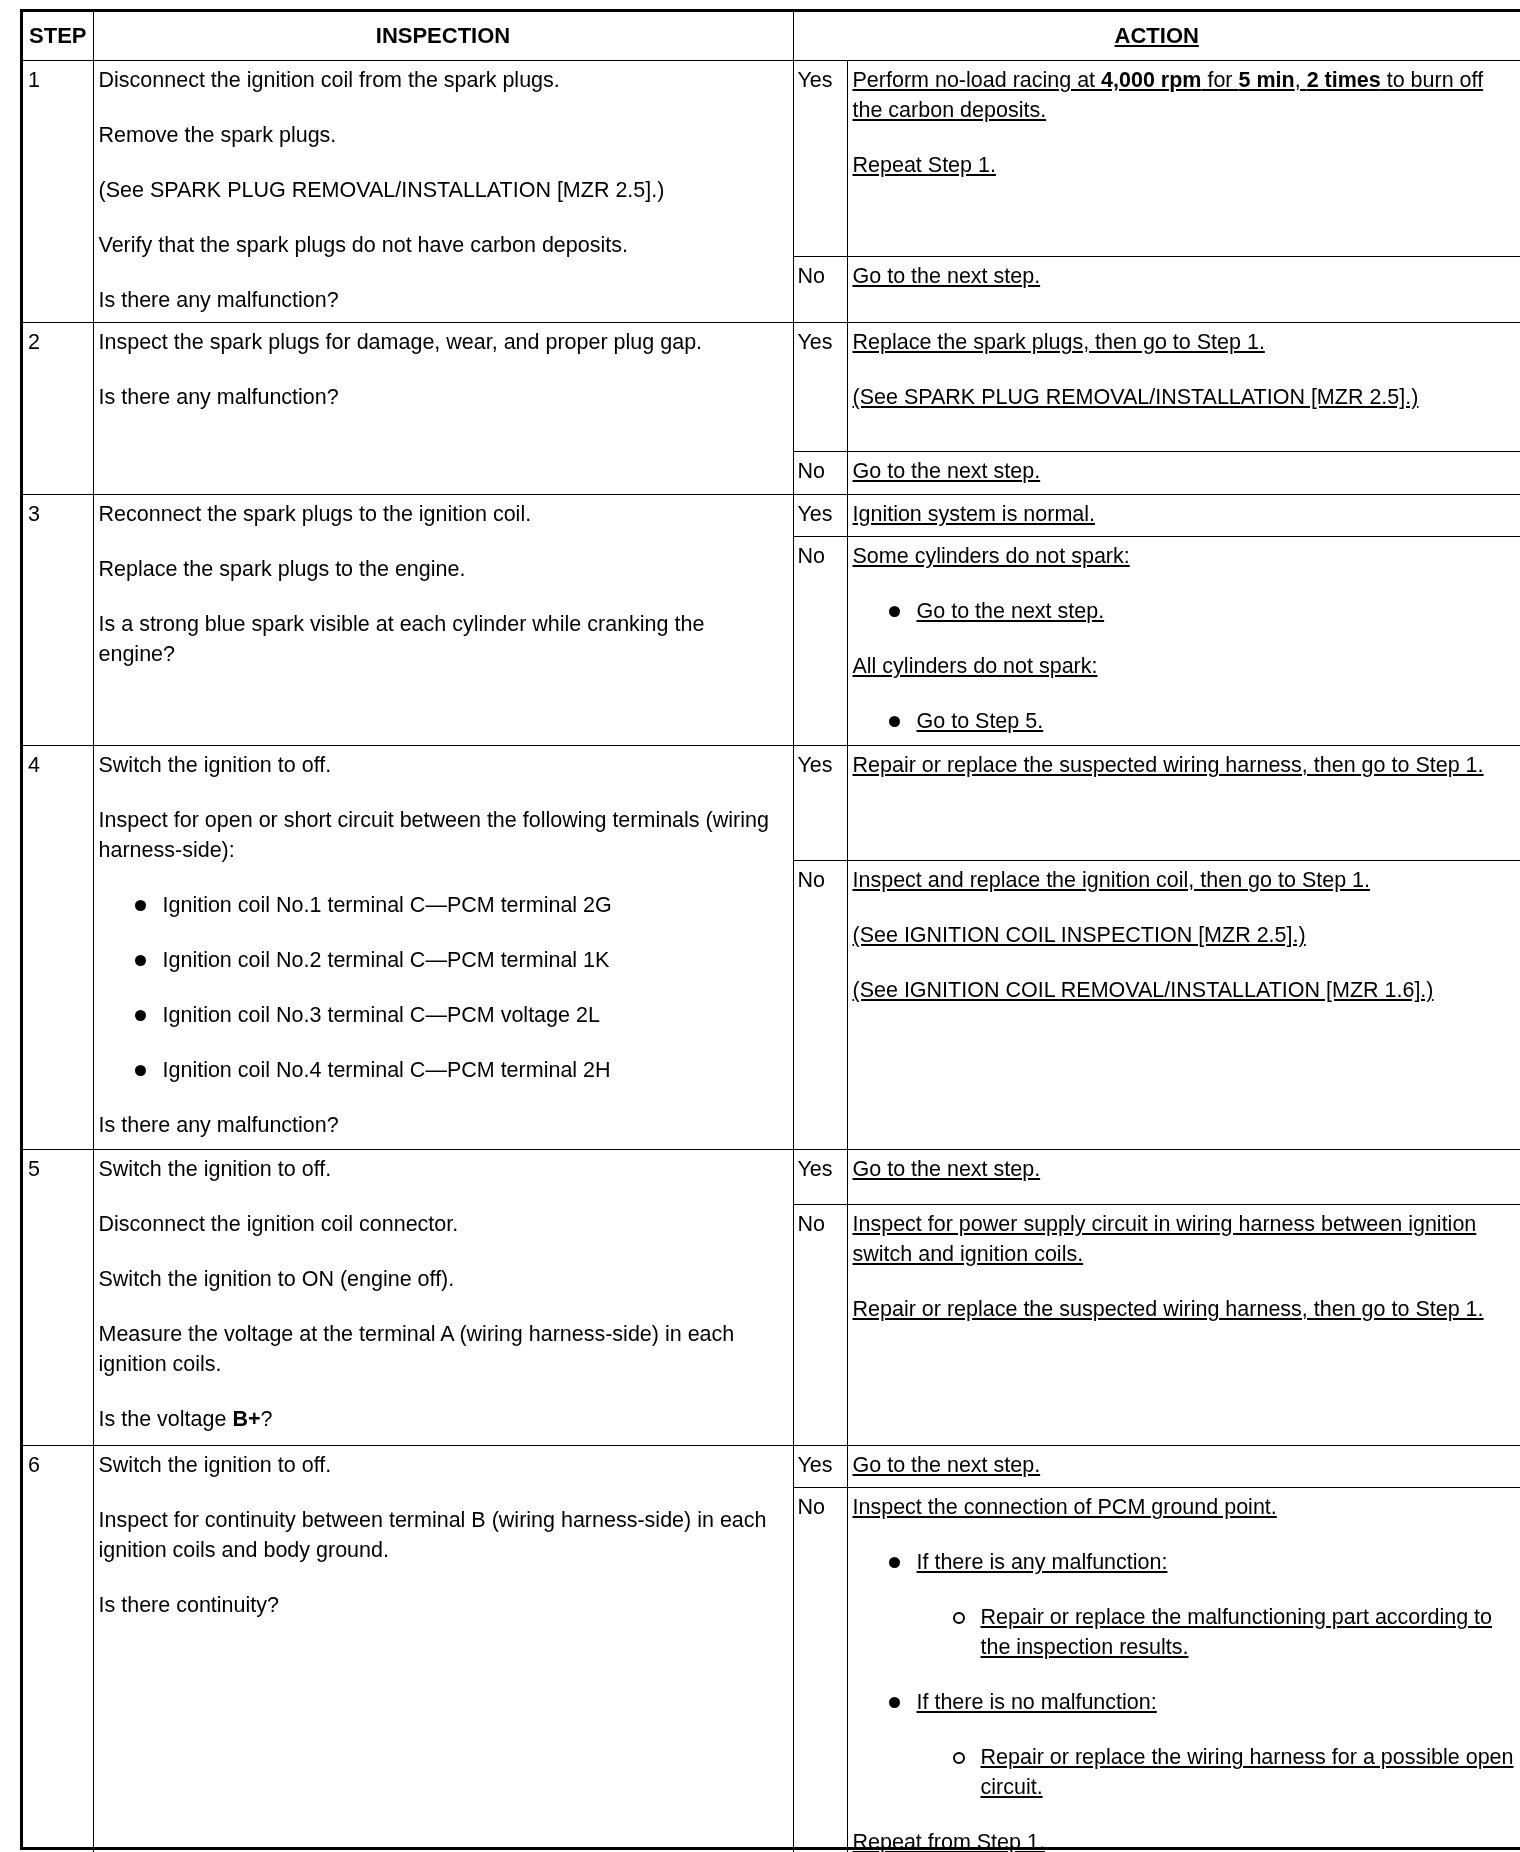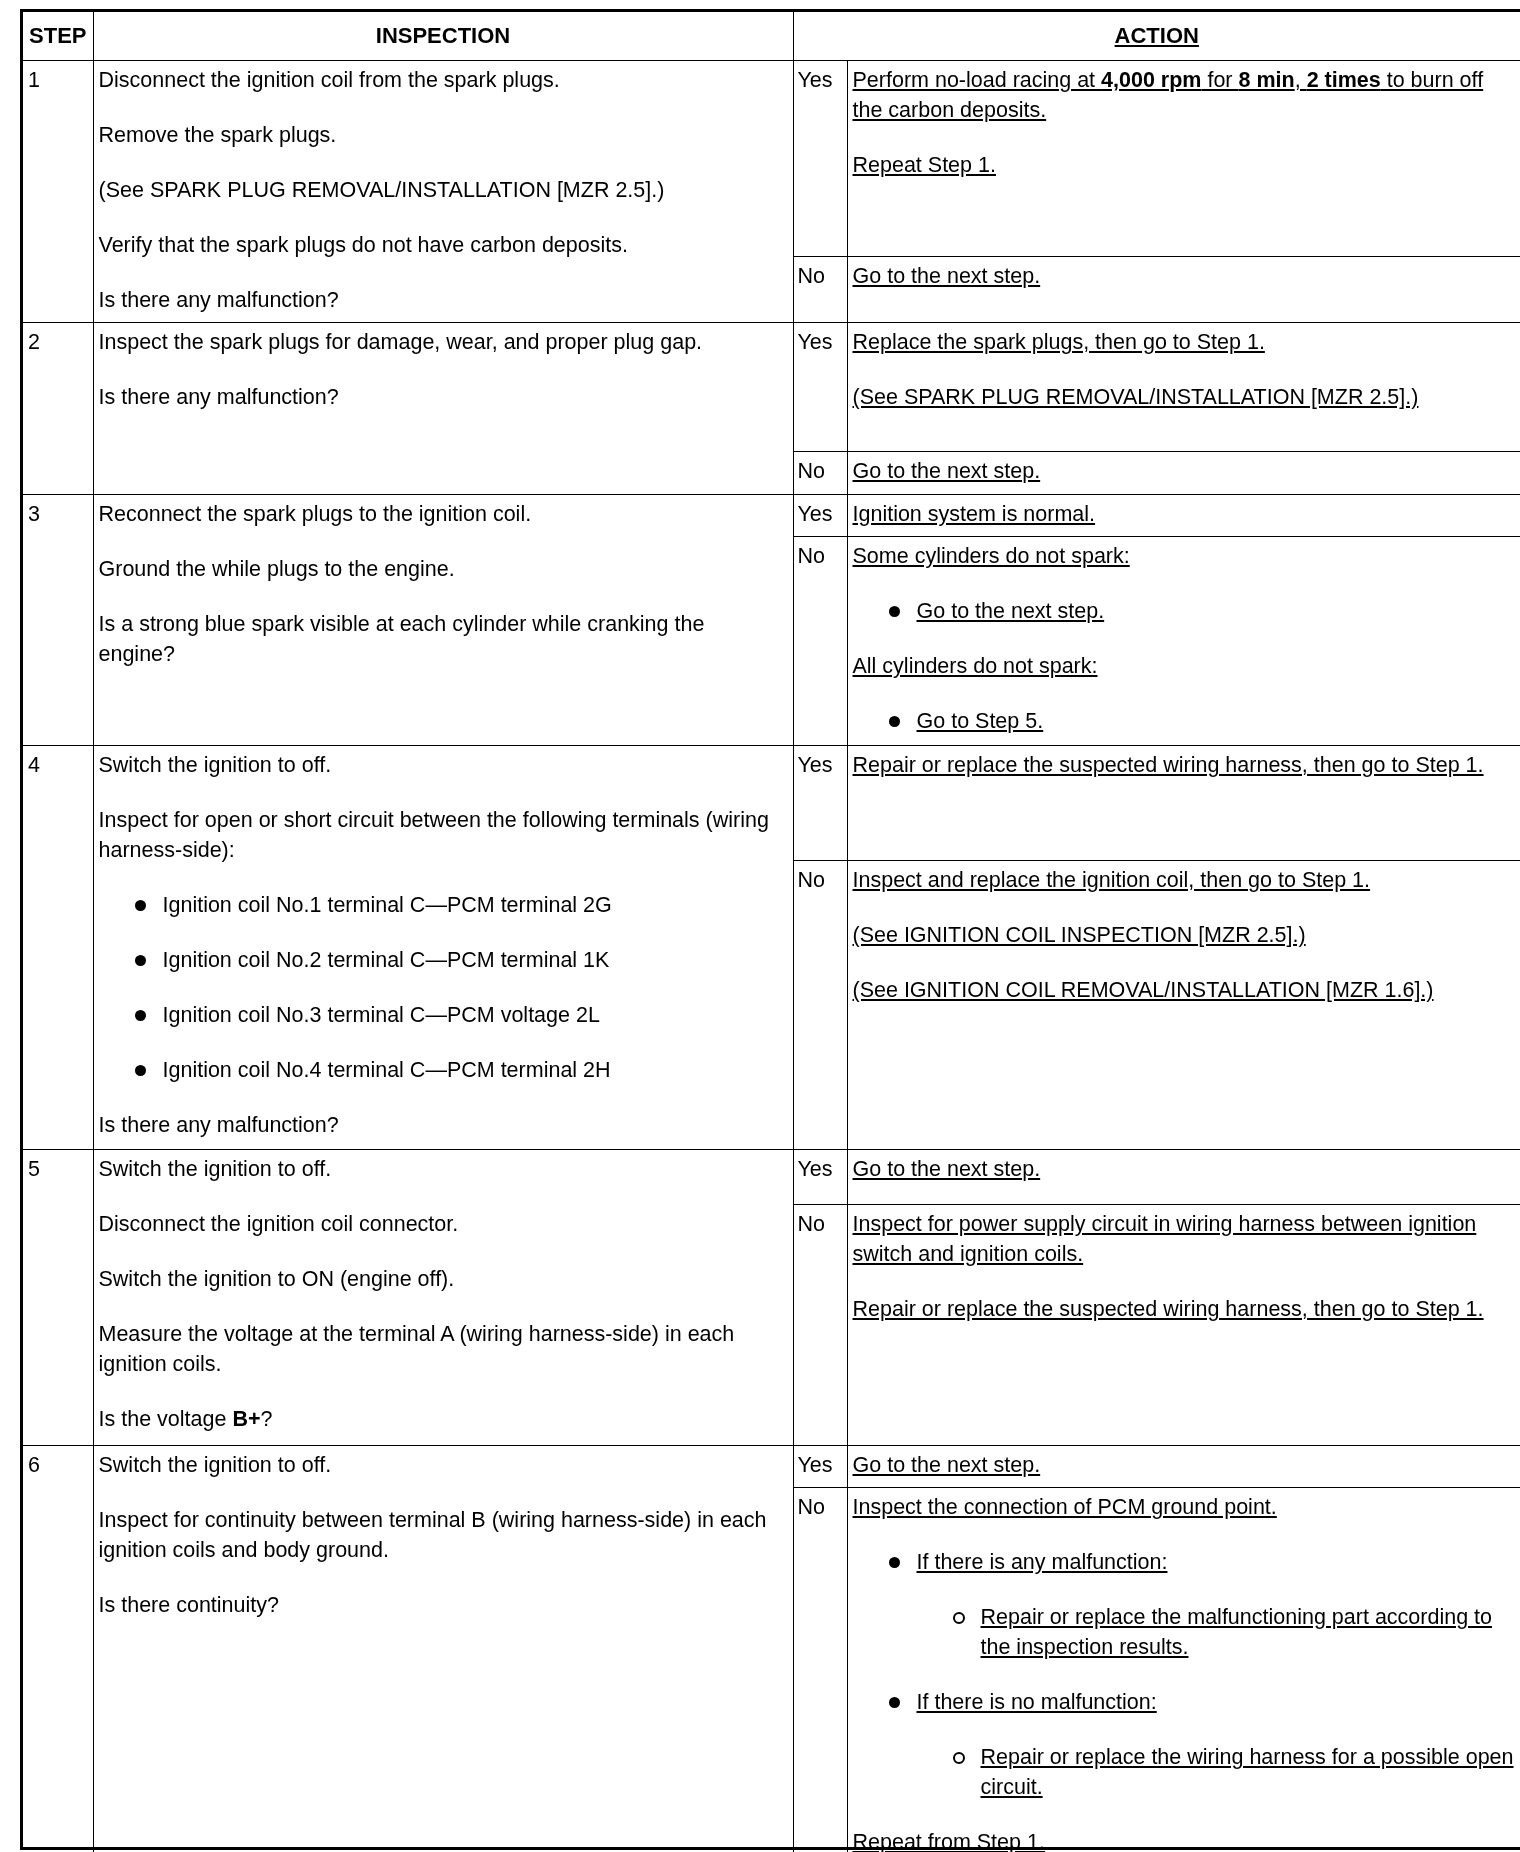--- a/index.html
+++ b/index.html
@@ -50,21 +50,21 @@
     <td rowspan="2" class="c-step">1</td>
     <td rowspan="2">
       <p>Disconnect the ignition coil from the spark plugs.</p>
       <p>Remove the spark plugs.</p>
       <p>(See SPARK PLUG REMOVAL/INSTALLATION [MZR 2.5].)</p>
       <p>Verify that the spark plugs do not have carbon deposits.</p>
       <p>Is there any malfunction?</p>
     </td>
     <td class="c-yn">Yes</td>
     <td class="c-act">
-      <p><span>Perform no-load racing at </span><b>4,000 rpm</b><span> for </span><b>8 min</b><span>, </span><b>2 times</b><span> to burn off the carbon deposits.</span></p>
+      <p><span>Perform no-load racing at </span><b>4,000 rpm</b><span> for </span><b>5 min</b><span>, </span><b>2 times</b><span> to burn off the carbon deposits.</span></p>
       <p>Repeat Step 1.</p>
     </td>
   </tr>
   <tr style="height:66px">
     <td class="c-yn">No</td>
     <td class="c-act">
       <p>Go to the next step.</p>
     </td>
   </tr>
 
@@ -84,21 +84,21 @@
     <td class="c-yn">No</td>
     <td class="c-act">
       <p>Go to the next step.</p>
     </td>
   </tr>
 
   <tr style="height:42px">
     <td rowspan="2" class="c-step">3</td>
     <td rowspan="2">
       <p>Reconnect the spark plugs to the ignition coil.</p>
-      <p>Ground the while plugs to the engine.</p>
+      <p>Replace the spark plugs to the engine.</p>
       <p>Is a strong blue spark visible at each cylinder while cranking the engine?</p>
     </td>
     <td class="c-yn">Yes</td>
     <td class="c-act">
       <p>Ignition system is normal.</p>
     </td>
   </tr>
   <tr style="height:209px">
     <td class="c-yn">No</td>
     <td class="c-act">

